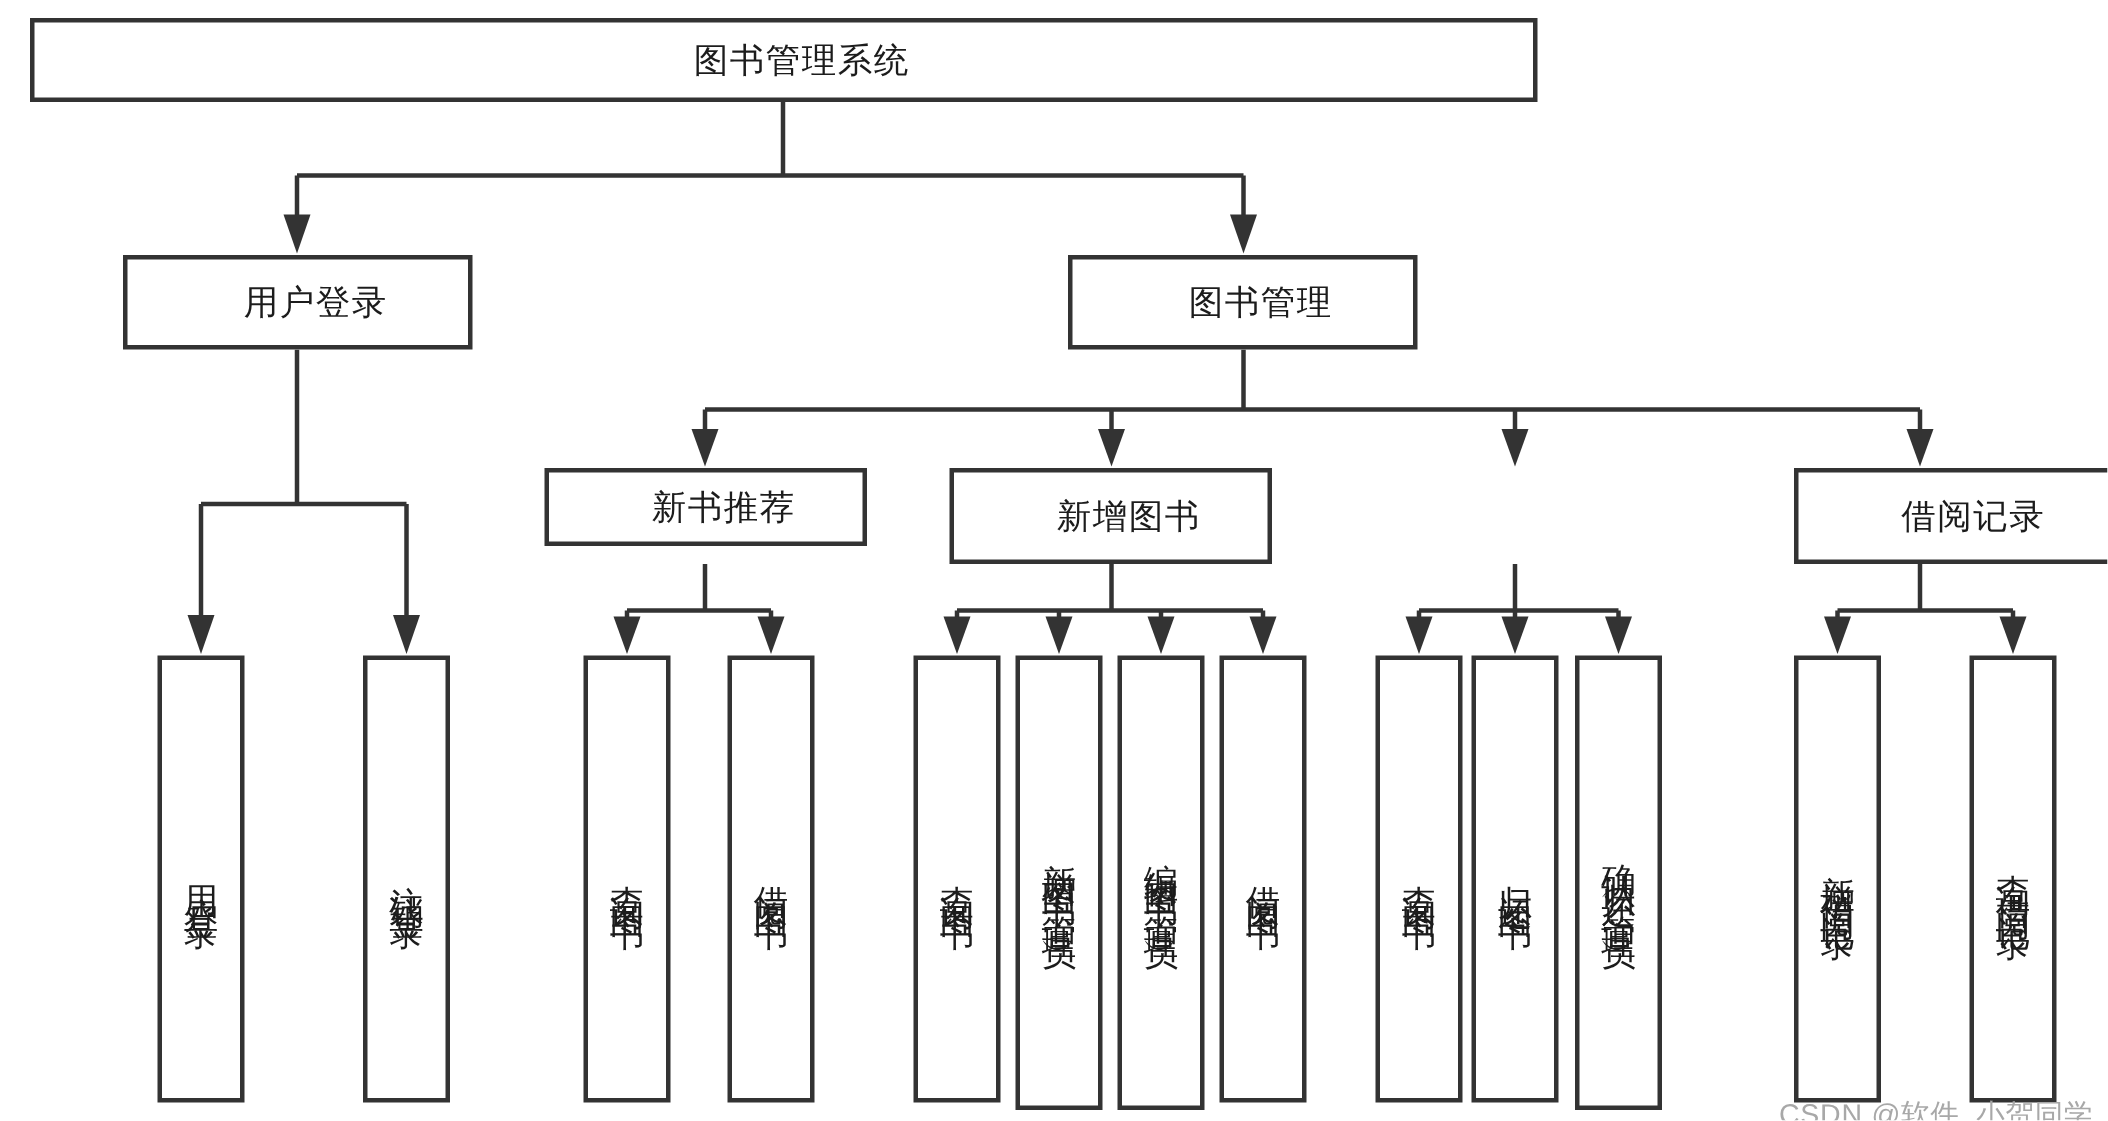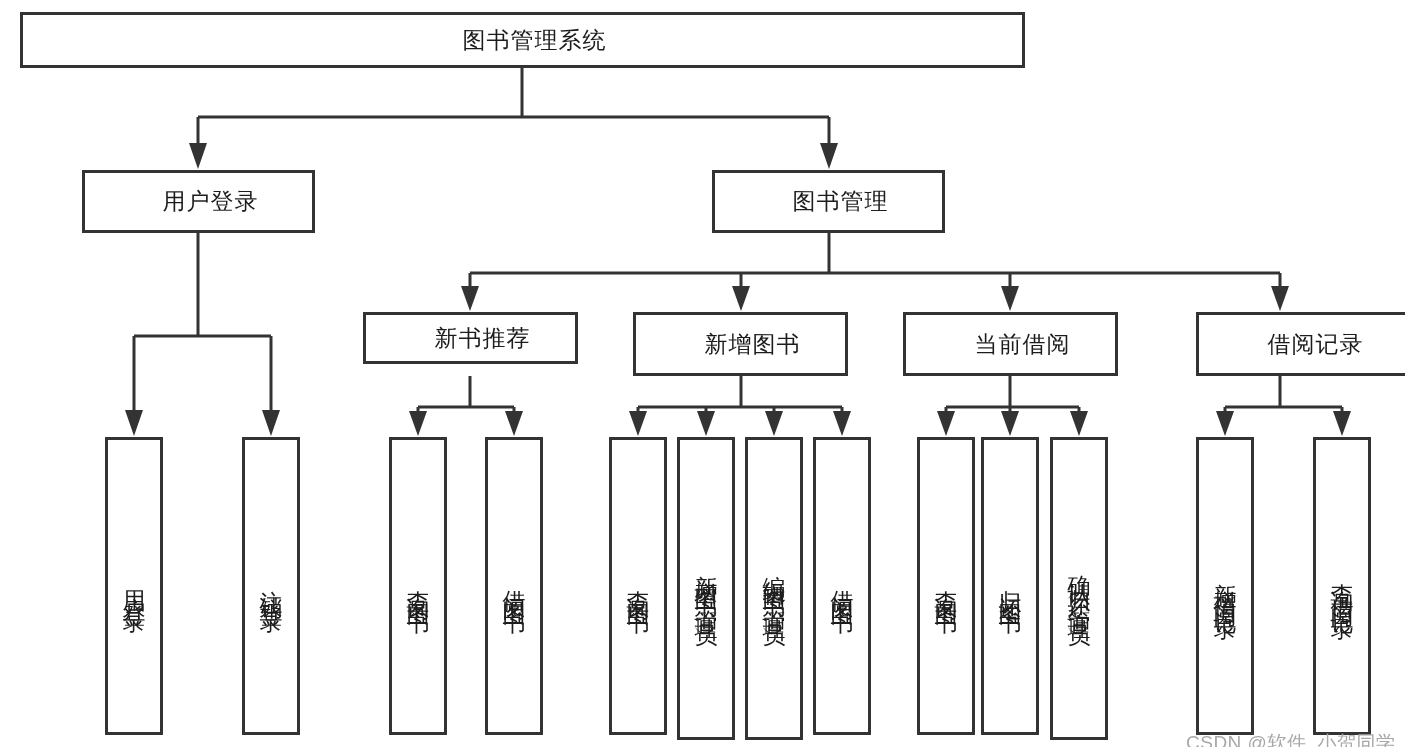--- a/index.html
+++ b/index.html
@@ -133,21 +133,20 @@
     </g>
   </svg>
 
   <div class="box hbox" style="left:20px;top:12px;width:1005px;height:56px">图书管理系统</div>
 
   <div class="box hbox" style="left:82px;top:170px;width:233px;height:63px">用户登录</div>
   <div class="box hbox" style="left:712px;top:170px;width:233px;height:63px">图书管理</div>
 
   <div class="box hbox" style="left:363px;top:312px;width:215px;height:52px">新书推荐</div>
   <div class="box hbox" style="left:633px;top:312px;width:215px;height:64px">新增图书</div>
-  <div class="box hbox" style="left:903px;top:312px;width:215px;height:64px">当前借阅</div>
   <div class="box hbox" style="left:1196px;top:312px;width:215px;height:64px">借阅记录</div>
 
   <div class="box vbox" style="left:105px;top:437px;width:58px;height:298px">用户登录</div>
   <div class="box vbox" style="left:242px;top:437px;width:58px;height:298px">注销登录</div>
 
   <div class="box vbox" style="left:389px;top:437px;width:58px;height:298px">查询图书</div>
   <div class="box vbox" style="left:485px;top:437px;width:58px;height:298px">借阅图书</div>
 
   <div class="box vbox" style="left:609px;top:437px;width:58px;height:298px">查询图书</div>
   <div class="box vbox" style="left:677px;top:437px;width:58px;height:303px">新增图书（管理员）</div>

